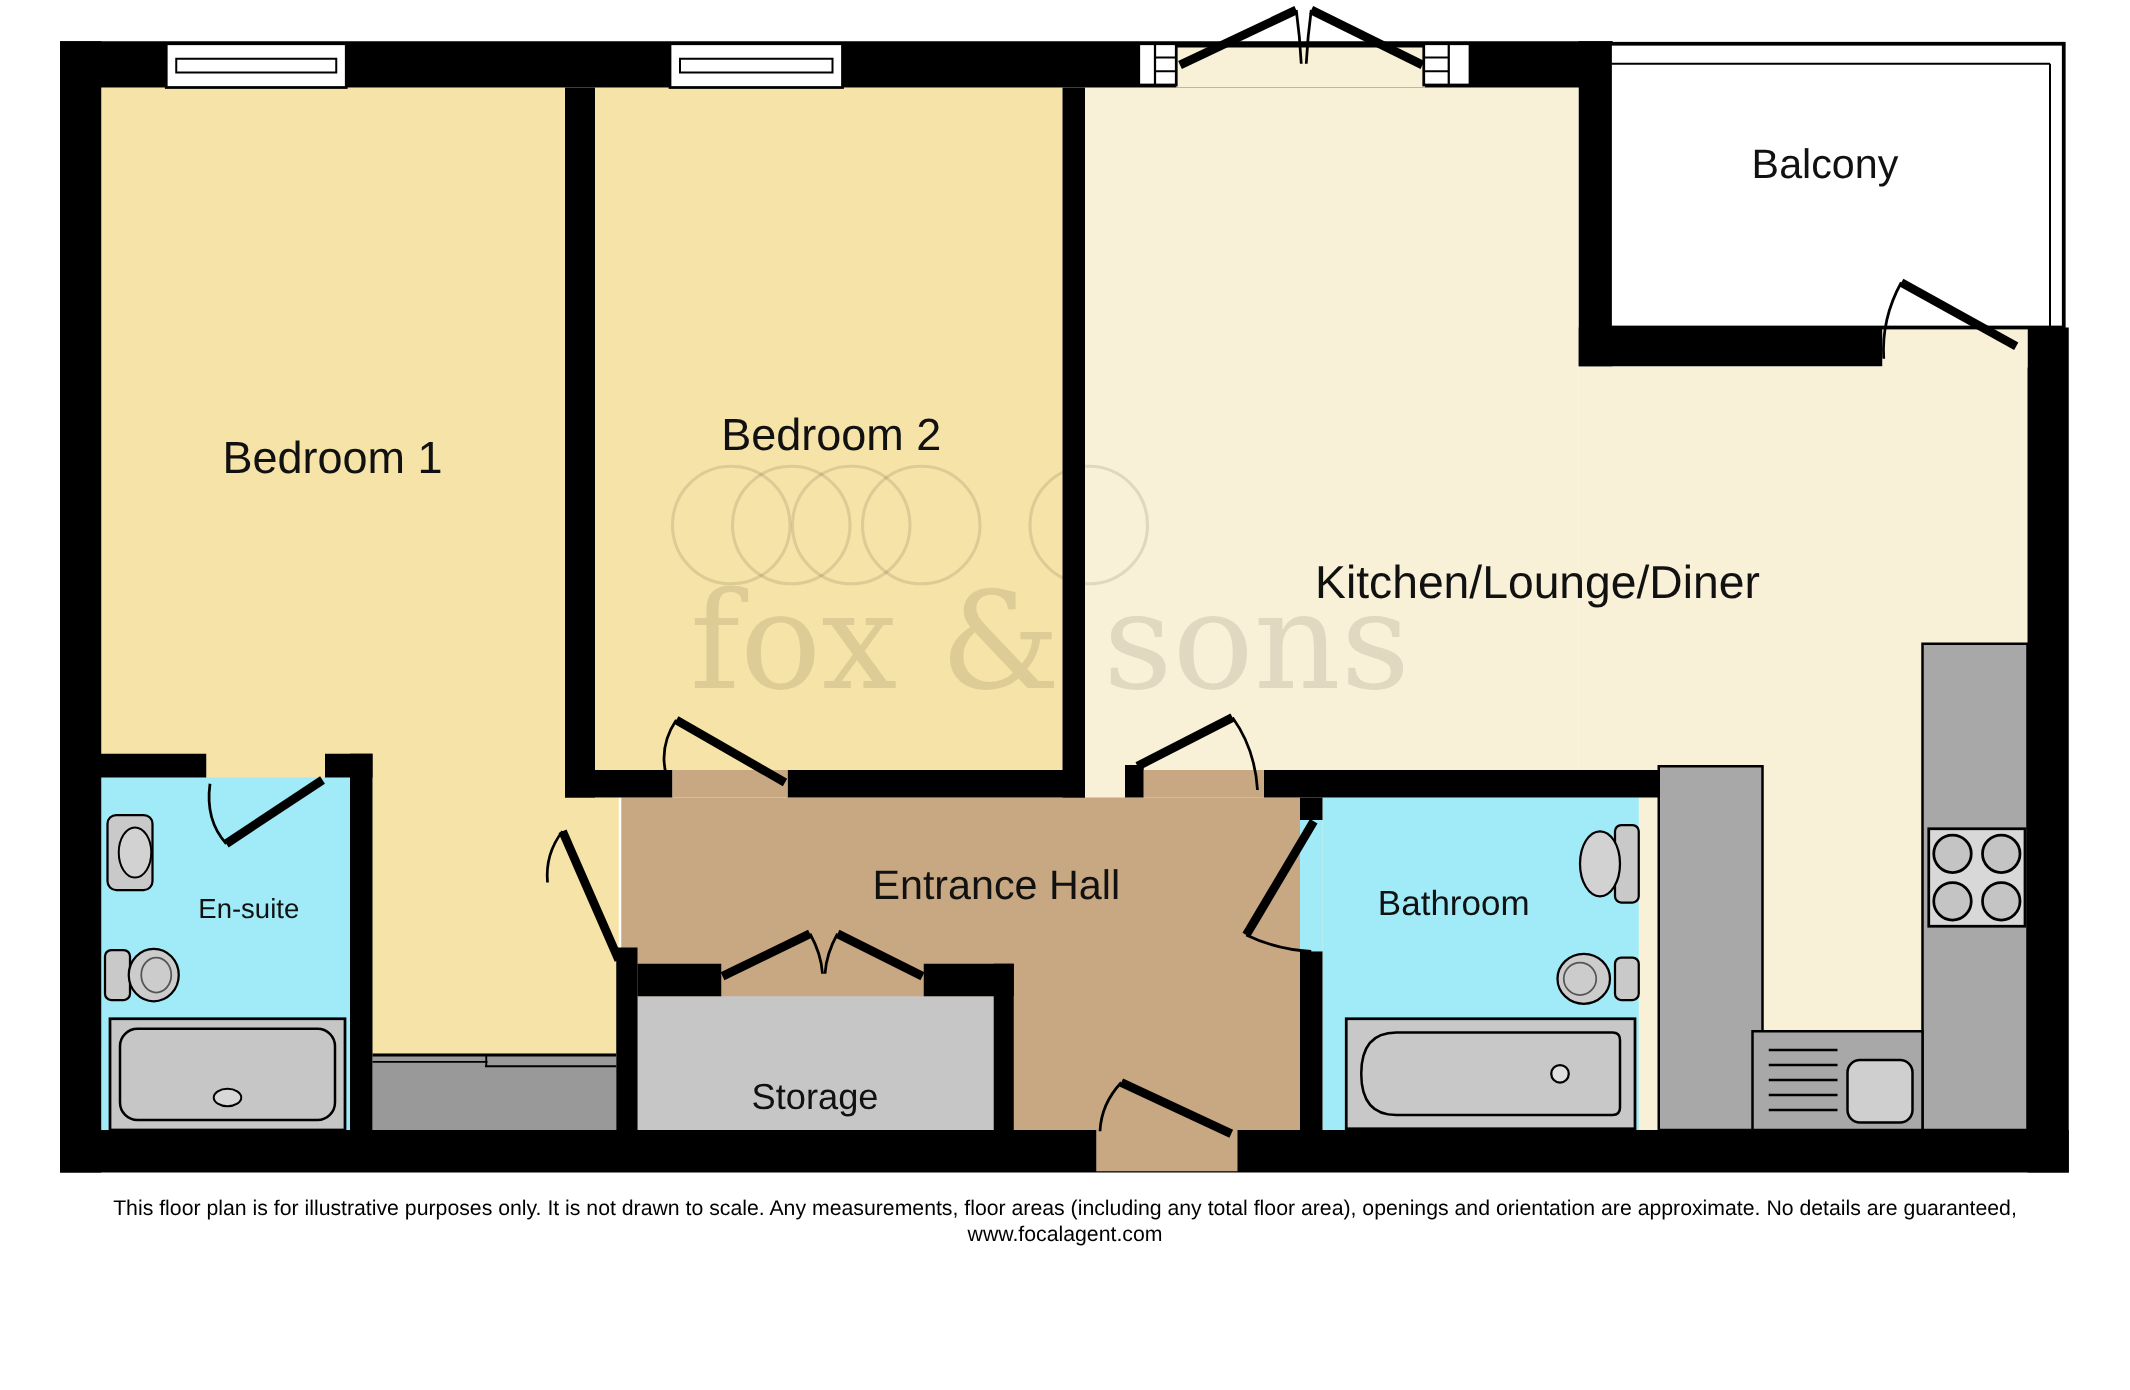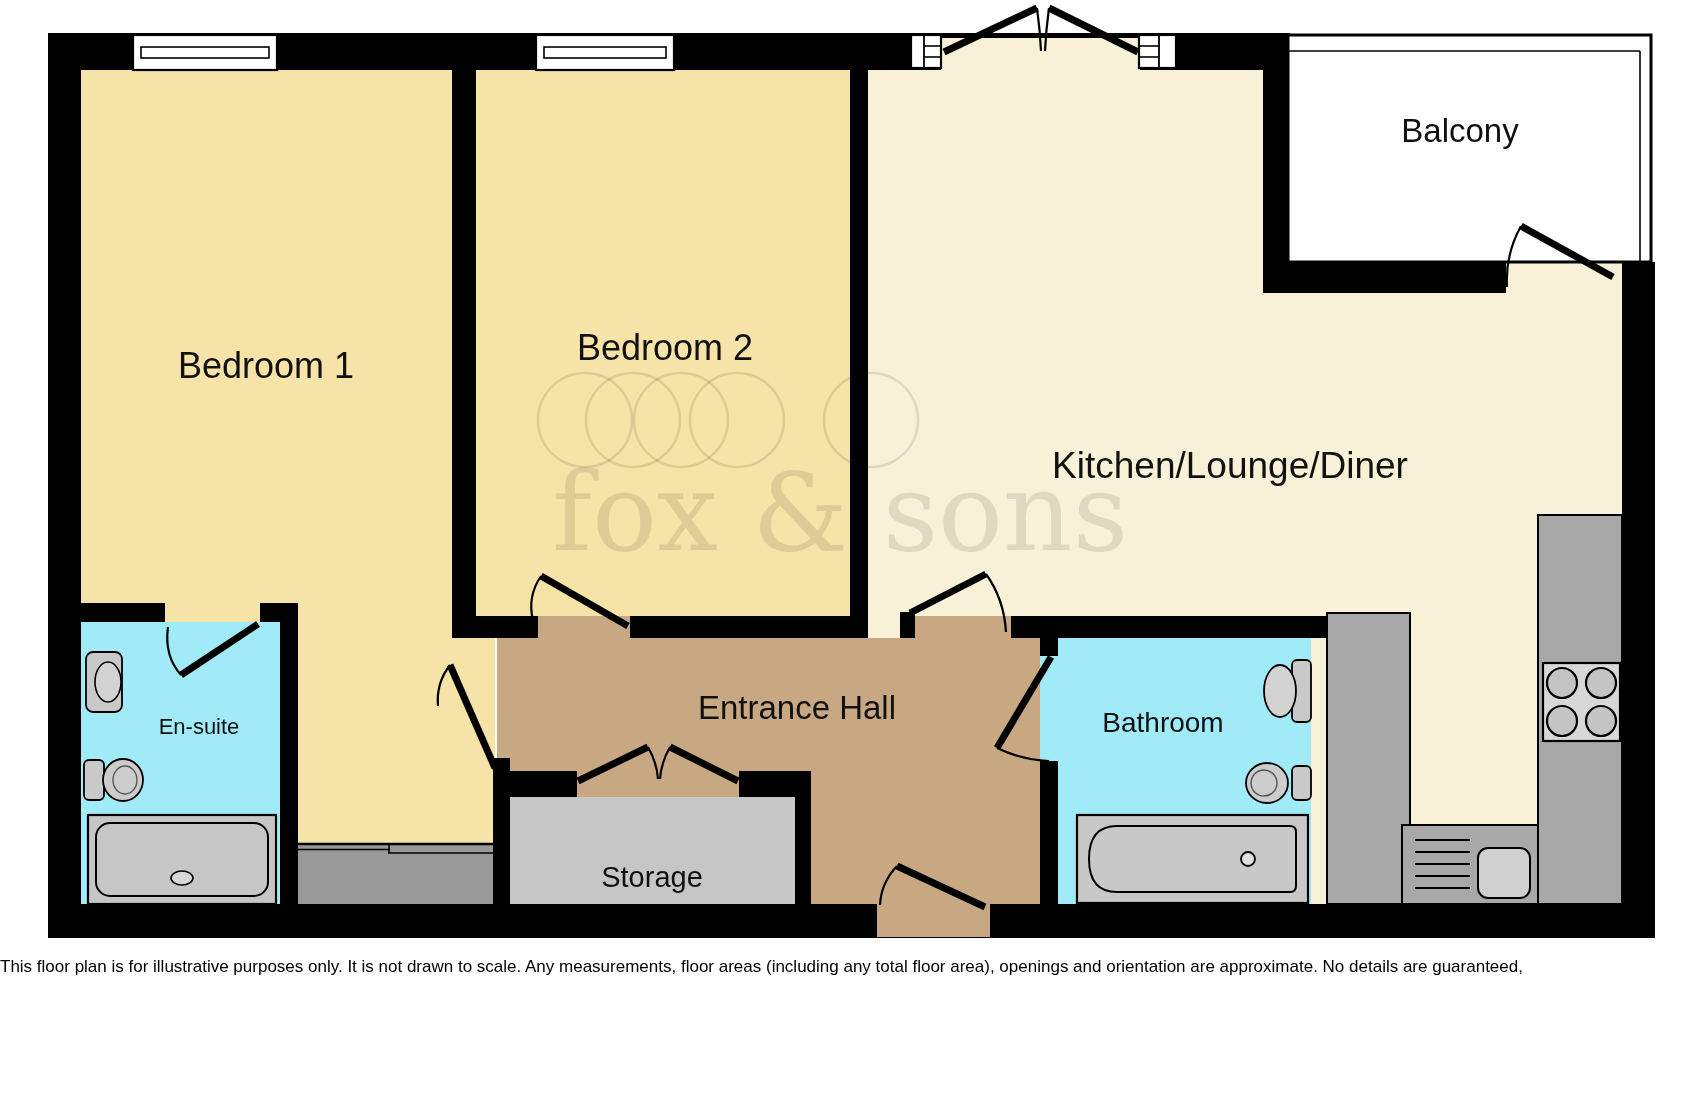--- a/index.html
+++ b/index.html
@@ -1,21 +1,21 @@
 <!DOCTYPE html>
 <html><head>
 <meta charset="utf-8">
 <style>
   html,body { margin:0; padding:0; background:#fff; }
   .stage { position:relative; width:1704px; height:1112px; background:#ffffff; overflow:hidden;
            font-family:"Liberation Sans", sans-serif; }
   svg { position:absolute; left:0; top:0; }
   svg text { font-family:"Liberation Sans", sans-serif; fill:#111111; }
   svg text.wm { font-family:"DejaVu Serif", serif; fill:rgba(60,55,35,0.13); }
-  .footer { position:absolute; left:0; top:956px; width:1704px; 
+  .footer { position:absolute; left:0; top:956px; width:1704px; text-align:center;
             font-size:17px; line-height:21px; color:#000; }
   .footer div { white-space:nowrap; }
 </style>
 </head>
 <body>
 
 <div class="stage">
 <svg width="1704" height="1112" viewBox="0 0 1704 1112">
 
   <g>
@@ -217,14 +217,15 @@
     <text x="1460" y="142" font-size="33">Balcony</text>
     <text x="199" y="734" font-size="22">En-suite</text>
     <text x="797" y="719" font-size="33">Entrance Hall</text>
     <text x="1163" y="732" font-size="28">Bathroom</text>
     <text x="652" y="887" font-size="29">Storage</text>
   </g>
 </svg>
 
   <div class="footer">
     <div>This floor plan is for illustrative purposes only. It is not drawn to scale. Any measurements, floor areas (including any total floor area), openings and orientation are approximate. No details are guaranteed,</div>
+    <div>www.focalagent.com</div>
   </div>
 </div>
 
 </body></html>

